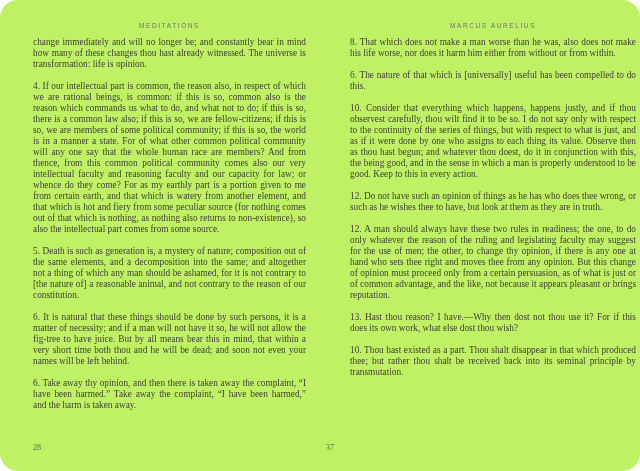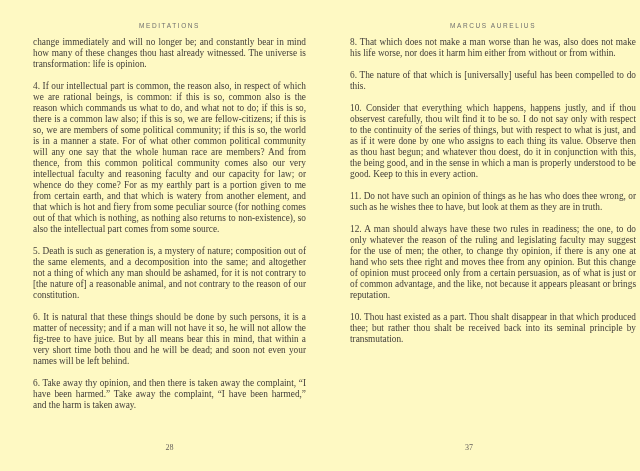--- a/index.html
+++ b/index.html
@@ -9,21 +9,22 @@
   body {
     width: 640px;
     height: 471px;
     background: #fdfdfc;
     overflow: hidden;
   }
   .spread {
     position: relative;
     width: 640px;
     height: 471px;
-    background: #fef9c3;
+    background: #bef264;
+    border-radius: 18px;
   }
   .page {
     position: absolute;
     top: 0;
     height: 471px;
   }
   .page-left {
     left: 33px;
     width: 273px;
   }
@@ -52,21 +53,21 @@
   }
   .page-body p {
     margin: 0 0 11px 0;
     padding: 0;
   }
   .folio {
     position: absolute;
     top: 443px;
     left: 0;
     width: 100%;
-    text-align: center;
+    text-align: left;
     font-family: "Liberation Serif", "DejaVu Serif", serif;
     font-size: 8px;
     color: #615d59;
   }
   .page-right .folio {
     transform: translateX(-24px);
   }
 </style>
 </head>
 <body>
@@ -84,20 +85,21 @@
     </div>
     <div class="folio">28</div>
   </div>
 
   <div class="page page-right">
     <div class="running-head">MARCUS AURELIUS</div>
     <div class="page-body">
       <p>8. That which does not make a man worse than he was, also does not make his life worse, nor does it harm him either from without or from within.</p>
       <p>6. The nature of that which is [universally] useful has been compelled to do this.</p>
       <p>10. Consider that everything which happens, happens justly, and if thou observest carefully, thou wilt find it to be so. I do not say only with respect to the continuity of the series of things, but with respect to what is just, and as if it were done by one who assigns to each thing its value. Observe then as thou hast begun; and whatever thou doest, do it in conjunction with this, the being good, and in the sense in which a man is properly understood to be good. Keep to this in every action.</p>
-      <p>11. Do not have such an opinion of things as he has who does thee wrong, or such as he wishes thee to have, but look at them as they are in truth.</p>
+      <p>12. Do not have such an opinion of things as he has who does thee wrong, or such as he wishes thee to have, but look at them as they are in truth.</p>
       <p>12. A man should always have these two rules in readiness; the one, to do only whatever the reason of the ruling and legislating faculty may suggest for the use of men; the other, to change thy opinion, if there is any one at hand who sets thee right and moves thee from any opinion. But this change of opinion must proceed only from a certain persuasion, as of what is just or of common advantage, and the like, not because it appears pleasant or brings reputation.</p>
+      <p>13. Hast thou reason? I have.—Why then dost not thou use it? For if this does its own work, what else dost thou wish?</p>
       <p>10. Thou hast existed as a part. Thou shalt disappear in that which produced thee; but rather thou shalt be received back into its seminal principle by transmutation.</p>
     </div>
     <div class="folio">37</div>
   </div>
 
 </div>
 
 </body></html>

